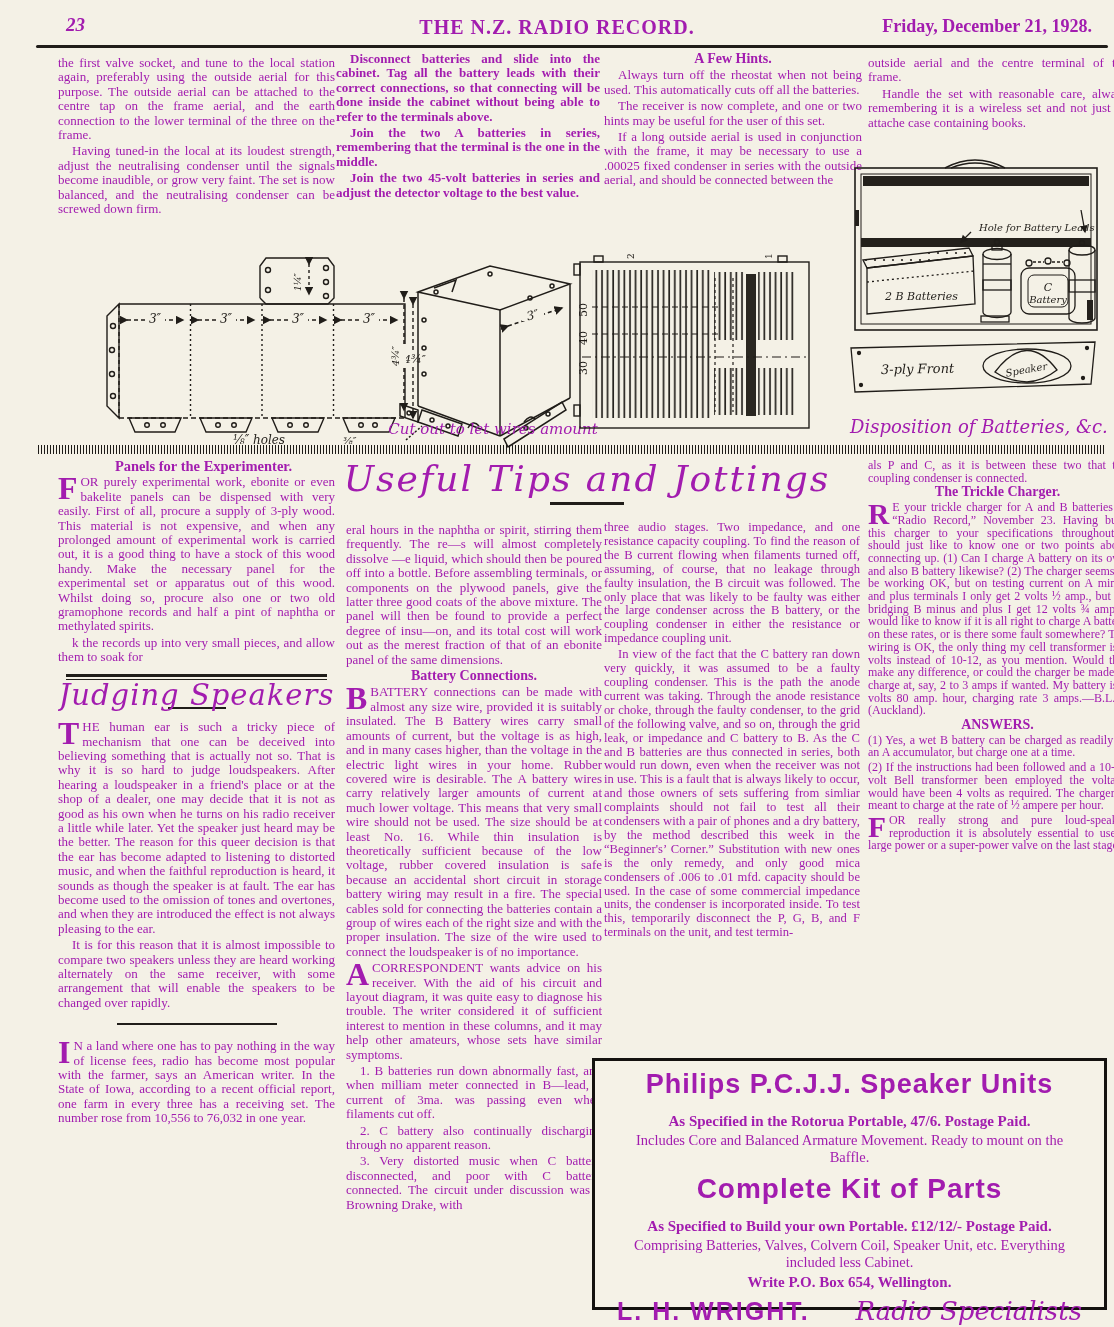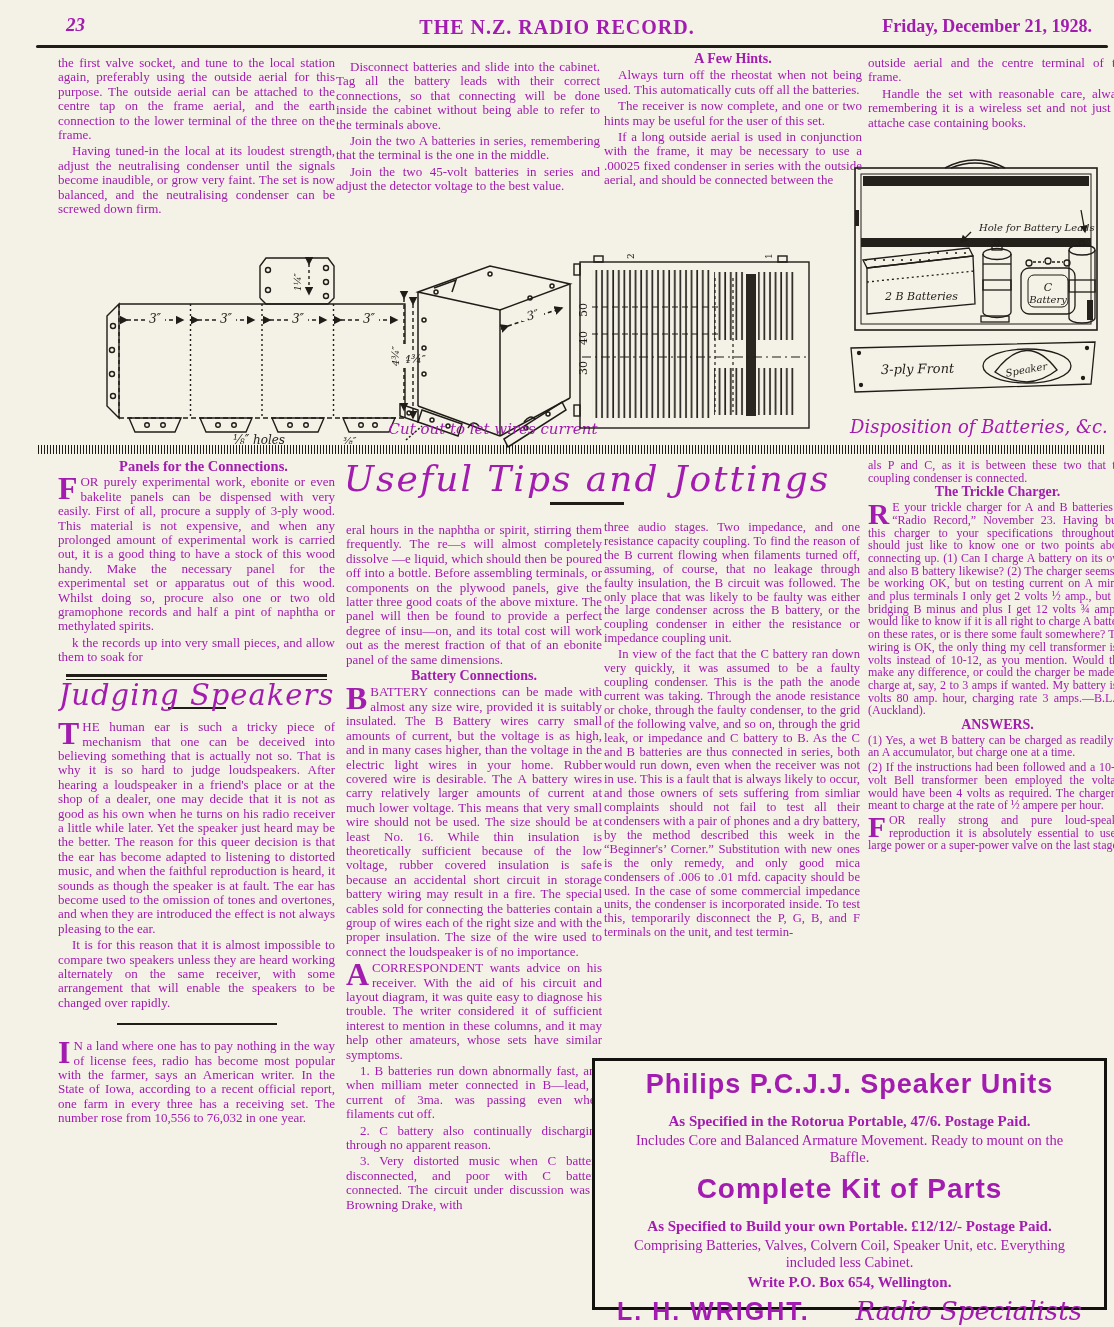--- a/index.html
+++ b/index.html
@@ -11,21 +11,21 @@
   .issuedate{position:absolute;right:22px;top:16px;font-size:18px;font-weight:bold;margin-left:38px;}
   .head-rule{position:absolute;left:36px;width:1072px;top:45px;height:3px;background:#201d19;border-radius:2px;}
   
   .col{position:absolute;text-align:justify;font-size:13px;line-height:14.4px;margin-left:20px;}
   .col p{margin:0 0 2px;text-indent:14px;}
   .col p.ni{text-indent:0;}
   .dc{text-indent:0 !important;}
   .dc::first-letter{float:left;font-size:2.45em;line-height:.78;padding:2px 3px 0 0;font-weight:bold;}
   .subhead{text-align:center;font-weight:bold;font-size:14px;margin:4px 0 4px;text-indent:0 !important;}
   .top-col1{left:38px;top:56px;width:277px;}
-  .top-col2{left:316px;top:60px;width:264px;}
+  .top-col2{left:316px;top:52px;width:264px;font-weight:bold;}
   .top-col3{left:584px;top:52px;width:258px;}
   .top-col4{left:848px;top:56px;width:260px;}
   
   .svg-template{position:absolute;left:95px;top:246px;width:340px;height:200px;}
   .svg-box{position:absolute;left:390px;top:246px;width:200px;height:200px;}
   .svg-grille{position:absolute;left:572px;top:250px;width:245px;height:190px;}
   .svg-case{position:absolute;left:845px;top:152px;width:264px;height:262px;}
   .box-caption{position:absolute;left:386px;top:420px;width:214px;font-style:italic;font-size:15px;
                text-align:center;font-family:"DejaVu Serif",serif;}
   .case-caption{position:absolute;left:850px;top:416px;width:260px;font-style:italic;font-size:18px;
@@ -187,21 +187,21 @@
       <path d="M134,176 q6,-8 11,-3"></path>
       <line x1="16" y1="194" x2="32" y2="180" stroke-dasharray="2 2"></line>
     </g>
     <g stroke="none">
       <rect x="132" y="62" width="22" height="13" fill="#f4f1e6"></rect>
       <text x="143" y="73" font-size="12" font-style="italic" text-anchor="middle" transform="rotate(-14 143 70)">3″</text>
       <rect x="3" y="98" width="13" height="24" fill="#f4f1e6"></rect>
       <text x="9" y="110" font-size="10" font-style="italic" text-anchor="middle" transform="rotate(-90 9 110)">4¾″</text>
     </g>
   </svg>
-  <div class="box-caption">Cut out to let wires current</div>
+  <div class="box-caption">Cut out to let wires amount</div>
 
   <svg class="svg-grille" viewBox="0 0 245 190">
     <defs>
       <pattern id="vl" width="5.6" height="10" patternUnits="userSpaceOnUse">
         <line x1="2" y1="0" x2="2" y2="10" stroke="#26231f" stroke-width="1.7"></line>
       </pattern>
     </defs>
     <g stroke="#201d19" stroke-width="1.4" fill="none">
       <rect x="8" y="12" width="229" height="166"></rect>
       <rect x="2" y="14" width="6" height="11"></rect>
@@ -298,21 +298,21 @@
       <text x="203" y="151" font-size="10" font-style="italic" text-anchor="middle">Battery</text>
       <text x="36" y="222" font-size="13" font-style="italic" transform="rotate(-1 36 222)">3-ply Front</text>
       <text x="182" y="221" font-size="10" font-style="italic" text-anchor="middle" transform="rotate(-10 182 221)">Speaker</text>
     </g>
   </svg>
   <div class="case-caption">Disposition of Batteries, &amp;c.</div>
 
   <div class="hatch"></div>
 
   <div class="col lower-col1">
-    <p class="h-panels">Panels for the Connections.</p>
+    <p class="h-panels">Panels for the Experimenter.</p>
     <p class="dc">FOR purely experimental work, ebonite or even bakelite panels can be dispensed with very easily. First of all, procure a supply of 3-ply wood. This material is not expensive, and when any prolonged amount of experimental work is carried out, it is a good thing to have a stock of this wood handy. Make the necessary panel for the experimental set or apparatus out of this wood. Whilst doing so, procure also one or two old gramophone records and half a pint of naphtha or methylated spirits.</p>
     <p>k the records up into very small pieces, and allow them to soak for</p>
     <div class="double-rule"></div>
     <div class="h-judging">Judging Speakers</div>
     <div class="short-rule"></div>
     <p class="dc">THE human ear is such a tricky piece of mechanism that one can be deceived into believing something that is actually not so. That is why it is so hard to judge loudspeakers. After hearing a loudspeaker in a friend's place or at the shop of a dealer, one may decide that it is not as good as his own when he turns on his radio receiver a little while later. Yet the speaker just heard may be the better. The reason for this queer decision is that the ear has become adapted to listening to distorted music, and when the faithful reproduction is heard, it sounds as though the speaker is at fault. The ear has become used to the omission of tones and overtones, and when they are introduced the effect is not always pleasing to the ear.</p>
     <p>It is for this reason that it is almost impossible to compare two speakers unless they are heard working alternately on the same receiver, with some arrangement that will enable the speakers to be changed over rapidly.</p>
     <div class="mid-rule"></div>
     <p class="dc">IN a land where one has to pay nothing in the way of license fees, radio has become most popular with the farmer, says an American writer. In the State of Iowa, according to a recent official report, one farm in every three has a receiving set. The number rose from 10,556 to 76,032 in one year.</p>
   </div>

